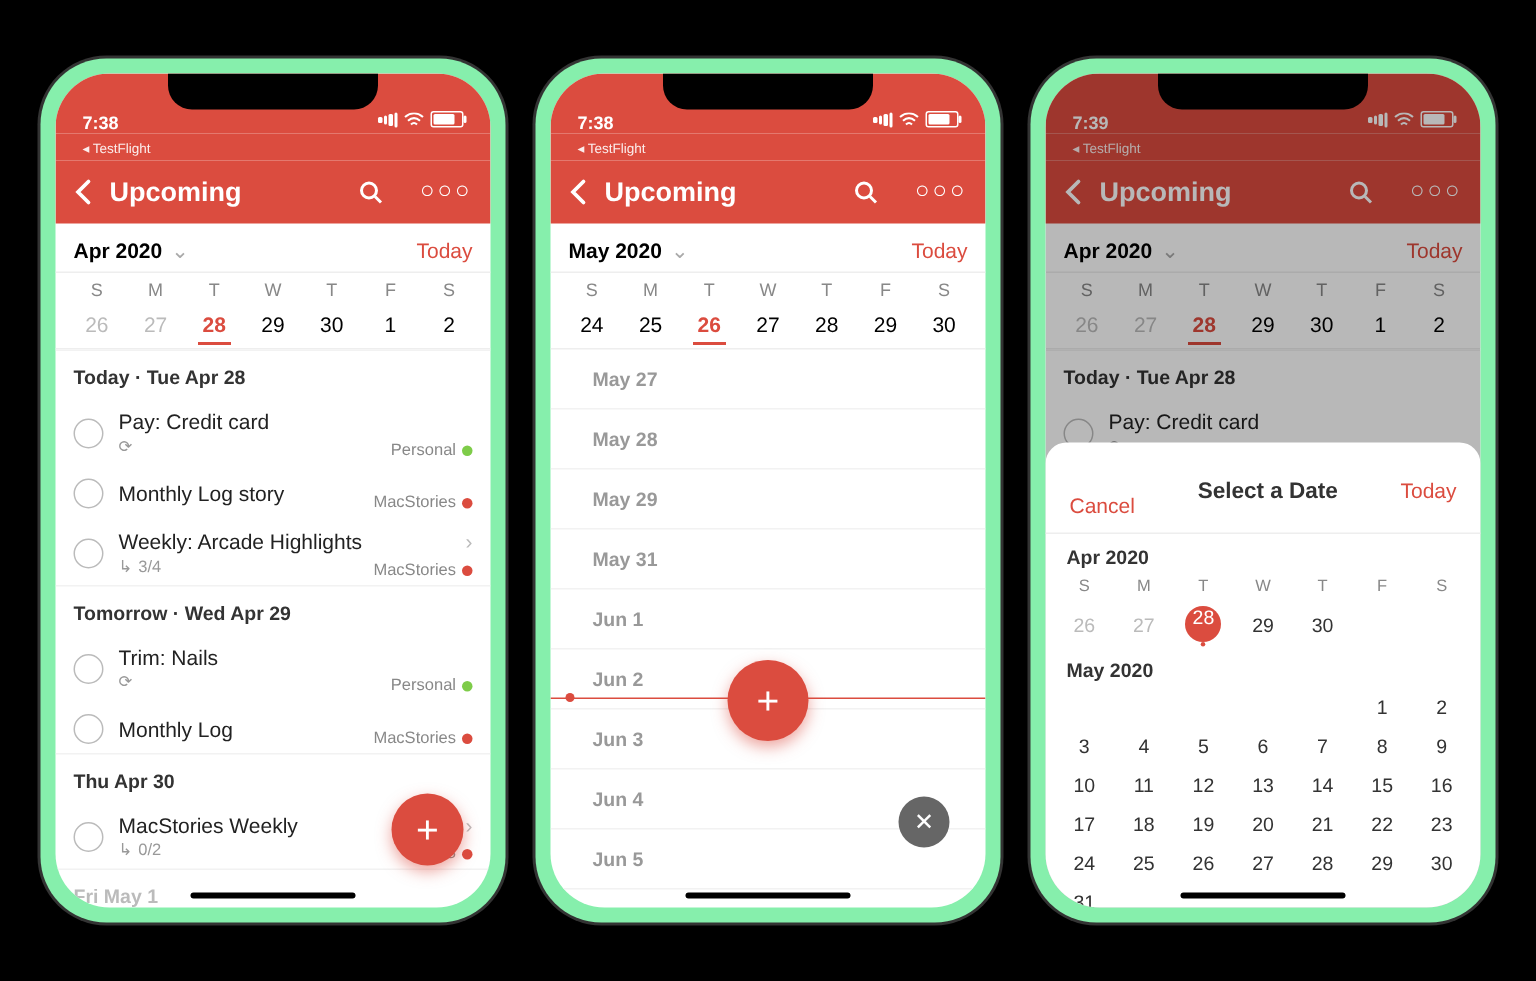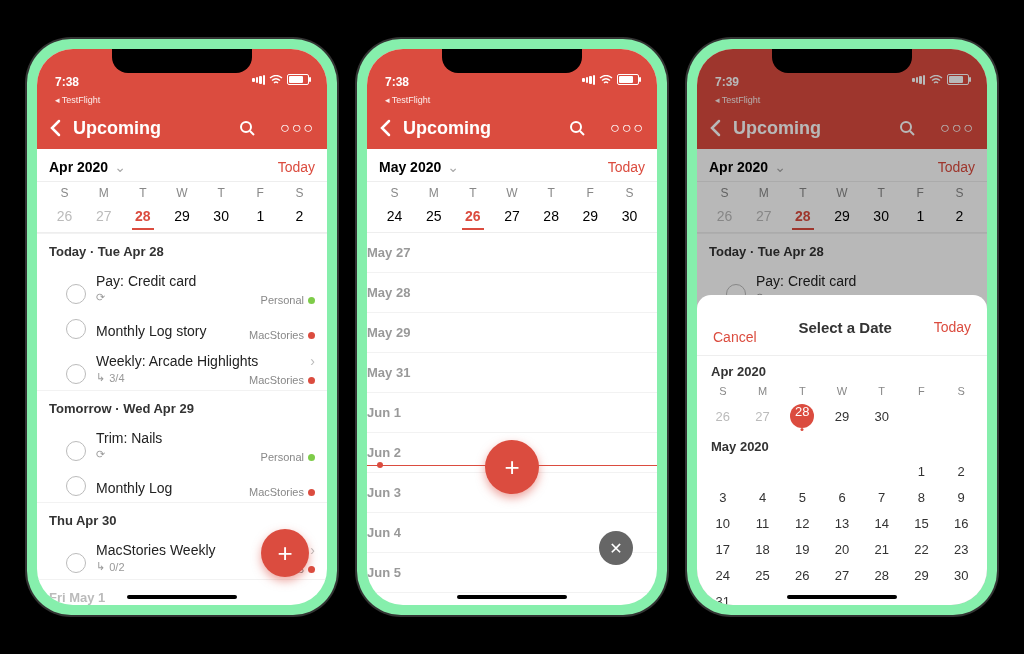--- a/index.html
+++ b/index.html
@@ -120,21 +120,21 @@
   .weekdates .today::after{
     content:""; position:absolute; bottom:-6px; left:50%; transform:translateX(-50%);
     width:22px; height:2px; background:#db4c3f;
   }
   .list { flex:1; overflow:hidden; }
   .section-header {
     font-size: 13px; font-weight:700; padding:10px 12px 6px; color:#333;
     border-top:1px solid #f2f2f2;
   }
   .task {
-    display:flex; align-items:flex-end; gap:10px; padding:8px 29px 6px;
+    display:flex; align-items:center; gap:10px; padding:8px 12px 6px;
     position:relative;
   }
   .task .circle {
     width:18px; height:18px; border:1.5px solid #bbb; border-radius:50%; margin-top:1px;
     flex-shrink:0;
   }
   .task .tbody{ flex:1; min-width:0;}
   .task .tname{ font-size:14px; color:#222;}
   .task .sub{ font-size:11px; color:#999; margin-top:2px; display:flex; align-items:center; gap:4px;}
   .task .meta{
@@ -149,21 +149,21 @@
     background:#db4c3f; color:#fff; display:flex; align-items:center; justify-content:center;
     font-size:26px; box-shadow:0 4px 10px rgba(219,76,63,.5);
   }
   .fab.br{ right:18px; bottom:28px; }
   .fab.center{ left:50%; top:50%; transform:translate(-50%,-50%); width:54px; height:54px;}
   .closebtn{
     position:absolute; right:24px; bottom:40px; width:34px; height:34px; border-radius:50%;
     background:#666; color:#fff; display:flex; align-items:center; justify-content:center; font-size:16px;
   }
   .daylist .day{
-    font-size:13px; color:#999; font-weight:600; padding:12px 0; border-bottom:1px solid #f2f2f2;
+    font-size:13px; color:#999; font-weight:600; padding:12px 28px; border-bottom:1px solid #f2f2f2;
   }
   .overlay-bg{
     position:absolute; inset:0; background:rgba(0,0,0,.28);
   }
   .sheet{
     position:absolute; left:0; right:0; bottom:0; top:246px; background:#fff;
     border-top-left-radius:14px; border-top-right-radius:14px;
     display:flex; flex-direction:column;
   }
   .sheet-handle{

